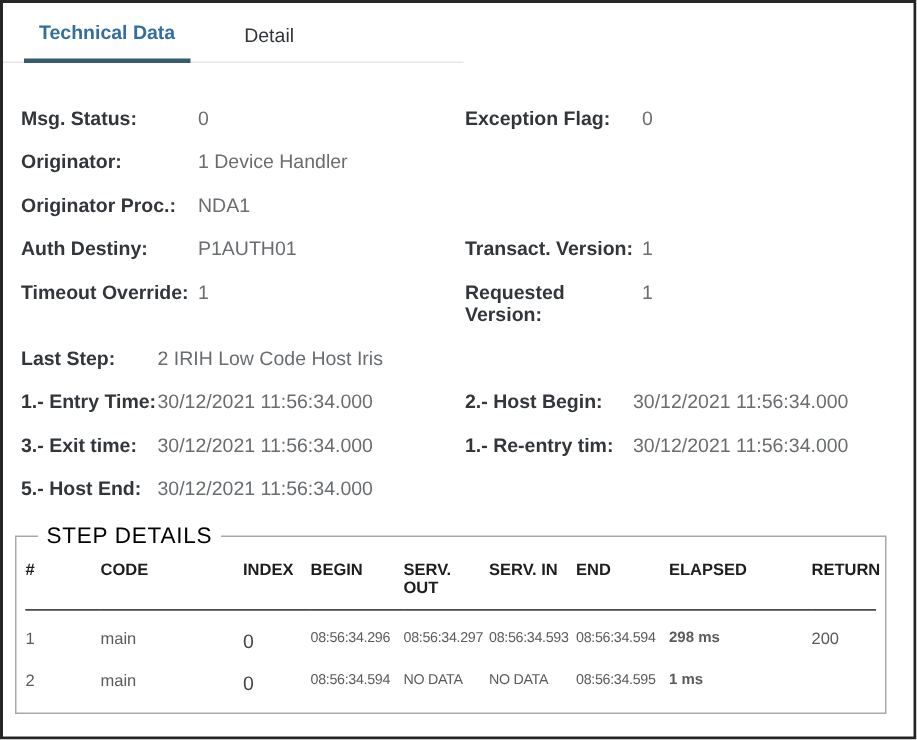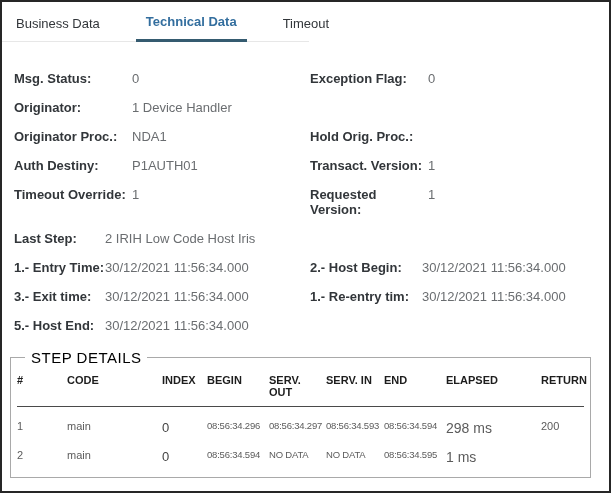--- a/index.html
+++ b/index.html
@@ -104,38 +104,35 @@
     overflow: visible;
     color: #5b5b5b;
     vertical-align: top;
   }
   .steptable td:nth-child(1), .steptable td:nth-child(2) { font-size: 11px; }
   .steptable td:nth-child(3) { font-size: 13px; color: #444; }
   .steptable td:nth-child(4), .steptable td:nth-child(5),
   .steptable td:nth-child(6), .steptable td:nth-child(7) {
     font-size: 9.5px; letter-spacing: -0.2px;
   }
-  .steptable td:nth-child(8) { font-size: 14px; }
+  .steptable td:nth-child(8) { font-size: 10px; font-weight: bold; }
   .steptable td:nth-child(9) { font-size: 11px; }
 </style>
 </head>
 <body>
 
 <div class="window">
 
   <div class="tabbar">
     <div class="tabline"></div>
-    <div class="tab">
-        <span>Business Data</span>
-      </div>
     <div class="tab active">
         <span>Technical Data</span>
       </div>
     <div class="tab">
-        <span>Timeout</span>
+        <span>Detail</span>
       </div>
   </div>
 
   <div class="fields">
 
     <div class="frow">
       <div class="fcell l">
         <span class="lbl">Msg. Status:</span>
         <span class="val">0</span>
       </div>
@@ -149,24 +146,20 @@
       <div class="fcell l">
         <span class="lbl">Originator:</span>
         <span class="val">1 Device Handler</span>
       </div>
     </div>
 
     <div class="frow">
       <div class="fcell l">
         <span class="lbl">Originator Proc.:</span>
         <span class="val">NDA1</span>
-      </div>
-      <div class="fcell r">
-        <span class="lbl">Hold Orig. Proc.:</span>
-        <span class="val"></span>
       </div>
     </div>
 
     <div class="frow">
       <div class="fcell l">
         <span class="lbl">Auth Destiny:</span>
         <span class="val">P1AUTH01</span>
       </div>
       <div class="fcell r">
         <span class="lbl">Transact. Version:</span>

